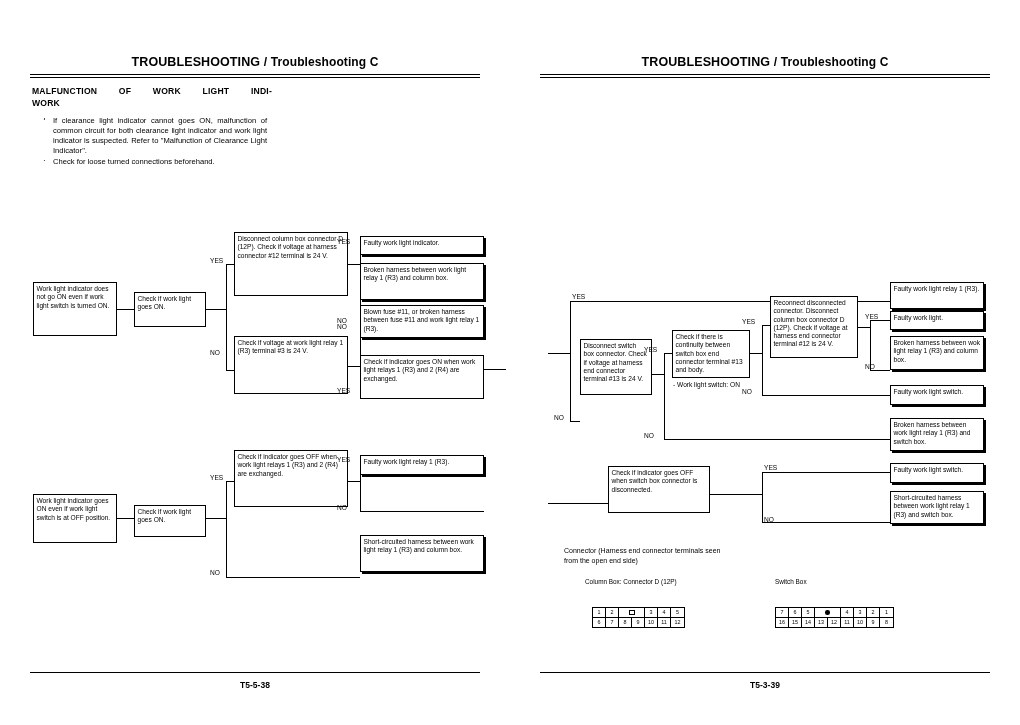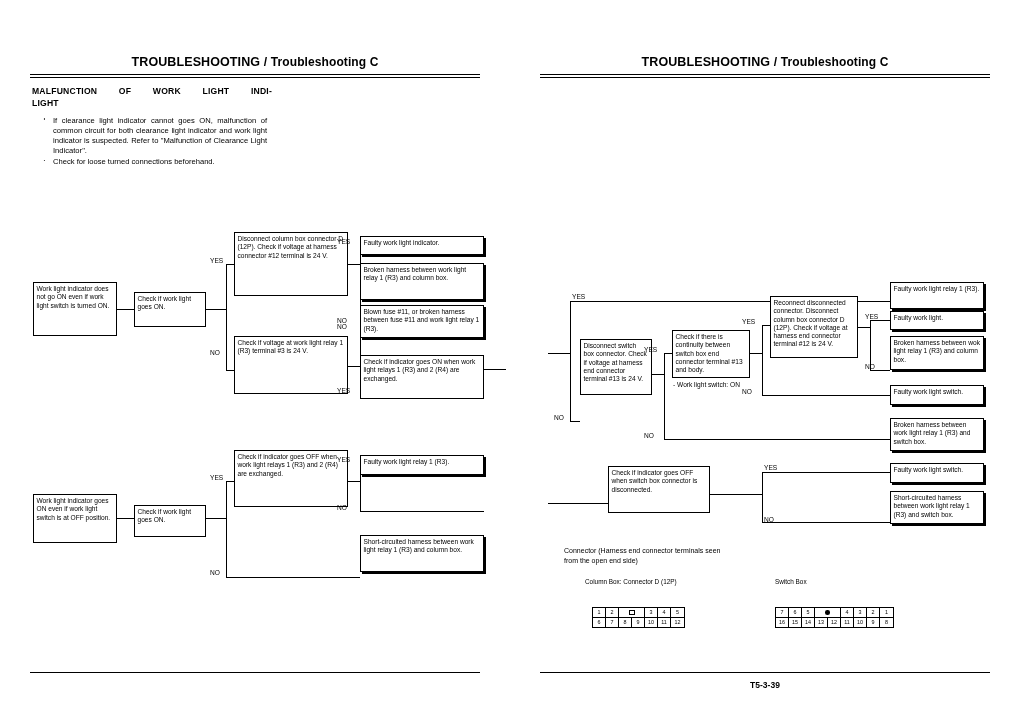--- a/index.html
+++ b/index.html
@@ -90,21 +90,21 @@
 
   <div class="hdr-title">
     <span>TROUBLESHOOTING</span>
     <span class="sub">/</span>
     <span class="sub">Troubleshooting C</span>
   </div>
   <div class="hdr-rule"></div>
 
   <div class="sect-title">
     <span class="l1">MALFUNCTION OF WORK LIGHT INDI-</span>
-    <span>LIGHT</span>
+    <span>WORK</span>
   </div>
 
   <div class="bullets">
     <div class="bullet">
       <span class="dot">·</span>
     </div>
     <div class="bullet">
       <span class="dot">·</span>
       <span>If clearance light indicator cannot goes ON, malfunction of common circuit for both clearance light indicator and work light indicator is suspected. Refer to "Malfunction of Clearance Light Indicator".</span>
     </div>
@@ -179,20 +179,21 @@
     <div class="lbl" style="left:337px; top:456px;">YES</div>
     <div class="lbl" style="left:337px; top:504px;">NO</div>
     <div class="hline" style="left:360px; top:511px; width:124px;"></div>
 
     <div class="node shadow" style="left:360px; top:455px; width:124px; height:20px;">Faulty work light relay 1 (R3).</div>
 
     <div class="node shadow" style="left:360px; top:535px; width:124px; height:37px;">Short-circuited harness between work light relay 1 (R3) and column box.</div>
   </div>
 
   <div class="ftr-rule"></div>
+  <div class="ftr-num">T5-5-38</div>
 </div>
 
 <div class="page" id="page-right">
 
   <div class="hdr-title">
     <span>TROUBLESHOOTING</span>
     <span class="sub">/</span>
     <span class="sub">Troubleshooting C</span>
   </div>
   <div class="hdr-rule"></div>

